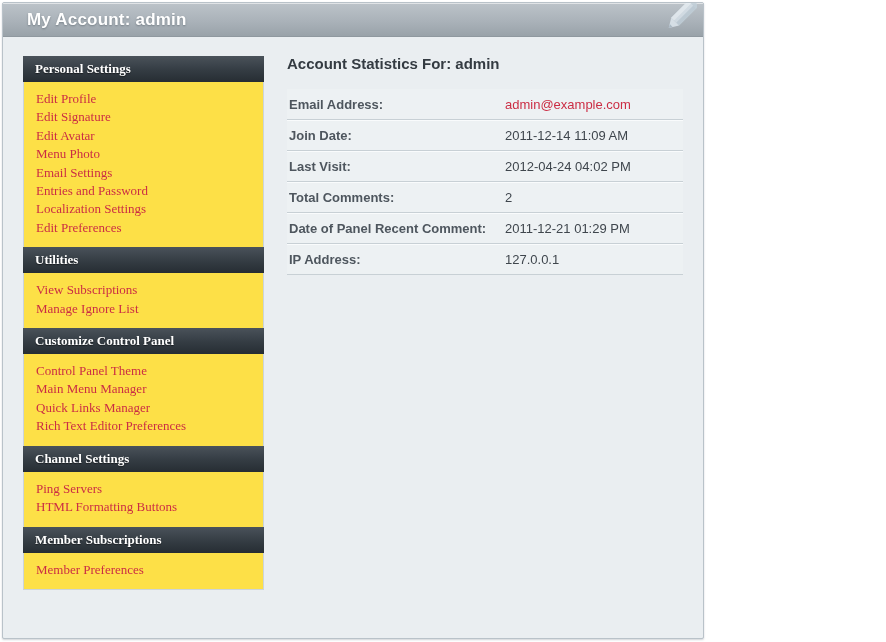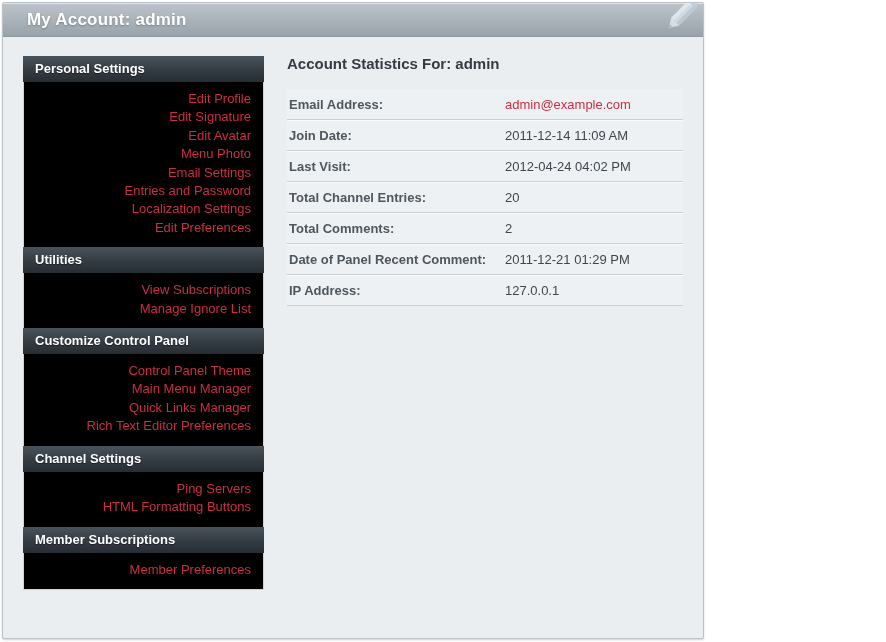--- a/index.html
+++ b/index.html
@@ -29,32 +29,31 @@
     letter-spacing: 0.2px;
   }
   .titlebar .pencil {
     position: absolute; right: 6px; top: 0; width: 42px; height: 34px; overflow: hidden;
   }
 
   
   .page-body { display: flex; padding: 19px 20px; }
 
   
-  .sidebar { width: 241px; flex: none; }
+  .sidebar { width: 241px; flex: none; font-family: Liberation Serif, serif; }
   .side-section-header {
     background: linear-gradient(#4a525a, #343c43 55%, #262d33);
     color: #ffffff; font-size: 13px; font-weight: bold;
     padding: 6px 12px 7px; line-height: 13px;
     text-shadow: 0 1px 1px rgba(0,0,0,0.5);
   }
   .side-links {
-    background: #000000;
+    background: #fde047;
     border-left: 1px solid #ccd4d9; border-right: 1px solid #ccd4d9;
     padding: 8px 0 10px;
-    text-align: right;
   }
   .sidebar .side-block:last-child .side-links { border-bottom: 1px solid #ccd4d9; }
   .side-link {
     display: block; padding: 0 12px; line-height: 18.4px; font-size: 13px;
     color: #cb2d44; text-decoration: none; cursor: pointer;
   }
 
   
   .content { flex: 1; padding-left: 23px; }
   .content h2 { font-size: 15px; font-weight: bold; color: #343b42; margin: 0 0 17px; line-height: 16px; }
@@ -150,24 +149,20 @@
           </div>
           <div class="stat-row">
             <div class="stat-label">Join Date:</div>
             <div class="stat-value">2011-12-14 11:09 AM</div>
           </div>
           <div class="stat-row">
             <div class="stat-label">Last Visit:</div>
             <div class="stat-value">2012-04-24 04:02 PM</div>
           </div>
           <div class="stat-row">
-            <div class="stat-label">Total Channel Entries:</div>
-            <div class="stat-value">20</div>
-          </div>
-          <div class="stat-row">
             <div class="stat-label">Total Comments:</div>
             <div class="stat-value">2</div>
           </div>
           <div class="stat-row">
             <div class="stat-label">Date of Panel Recent Comment:</div>
             <div class="stat-value">2011-12-21 01:29 PM</div>
           </div>
           <div class="stat-row">
             <div class="stat-label">IP Address:</div>
             <div class="stat-value">127.0.0.1</div>

